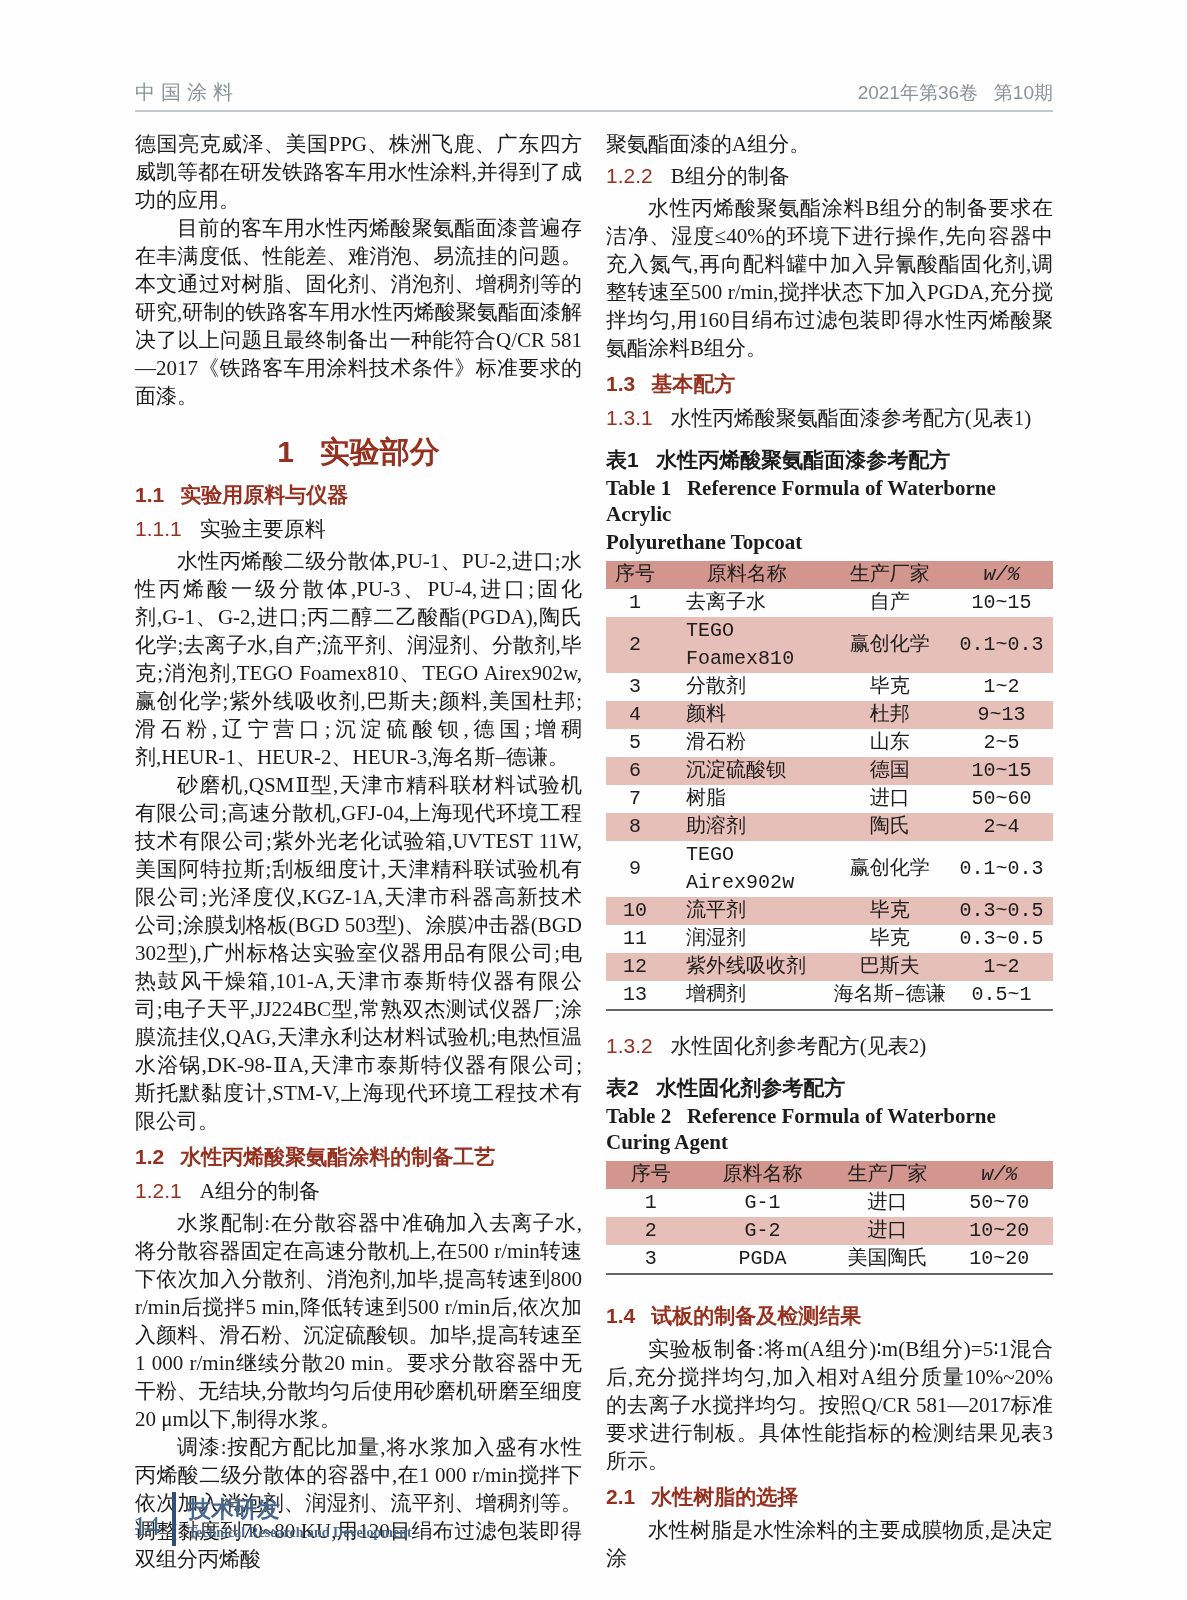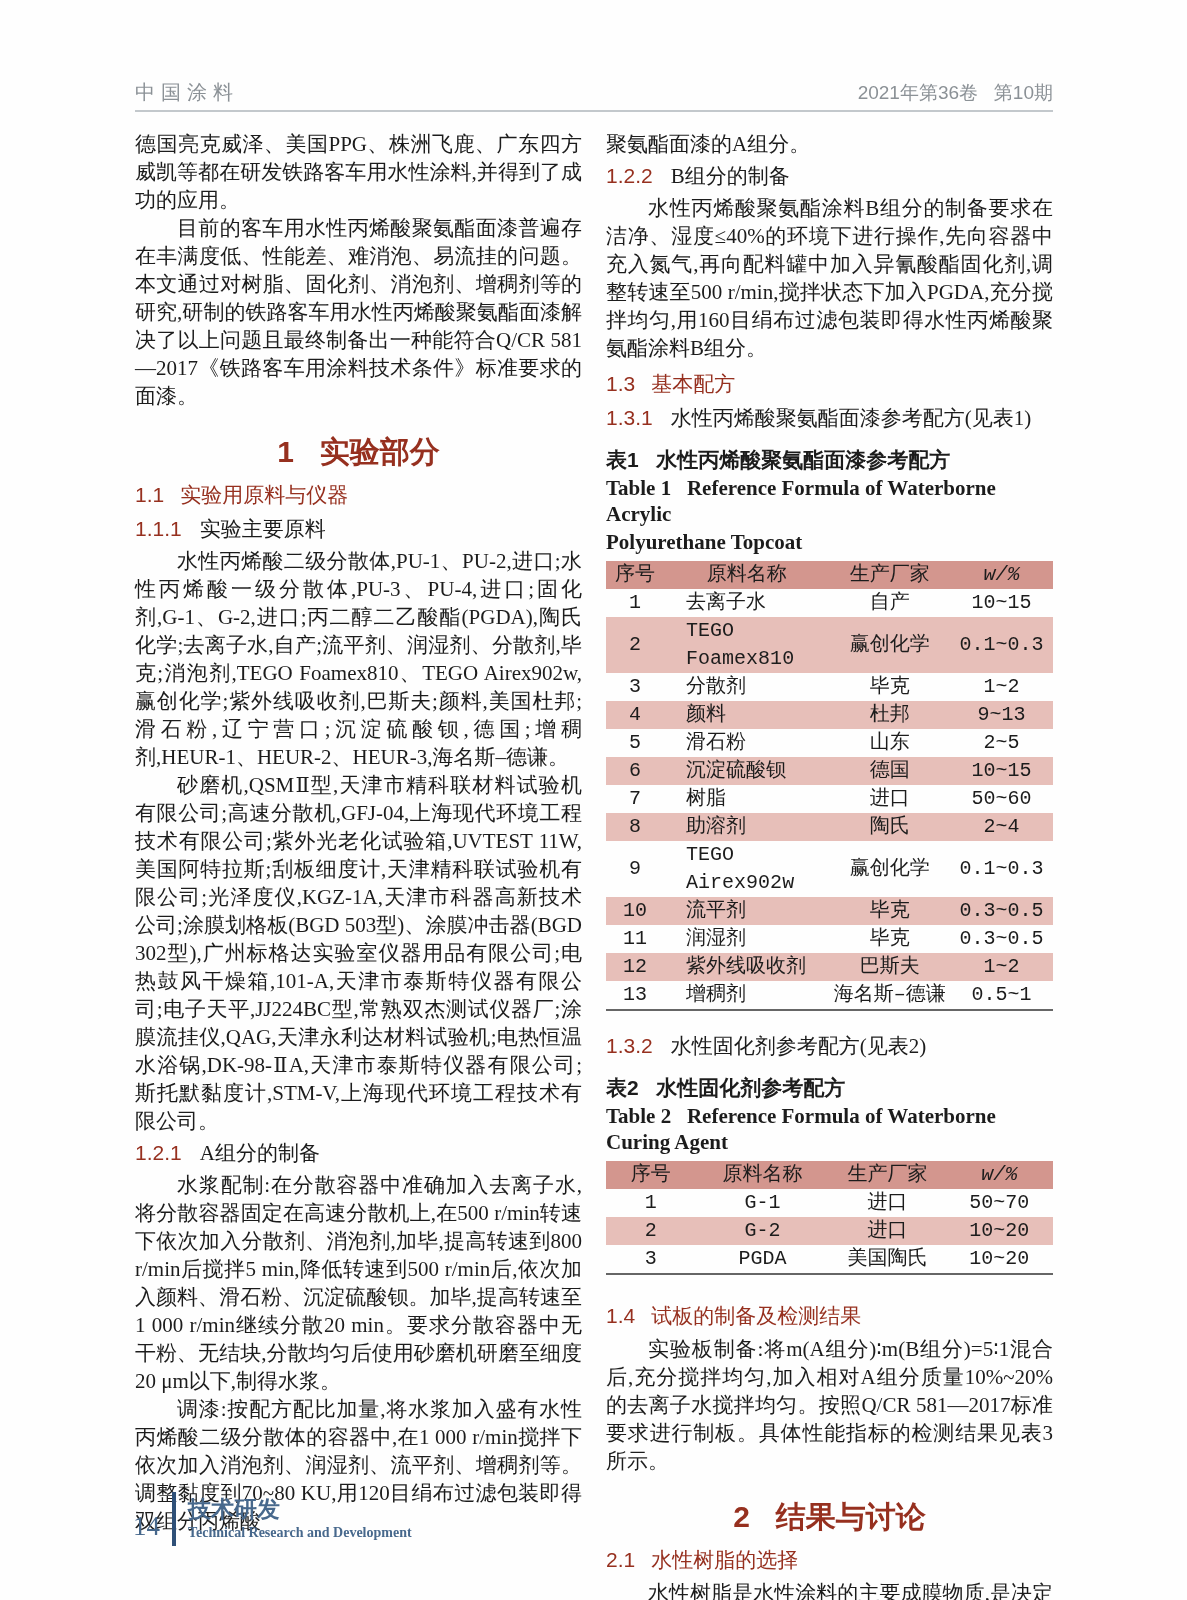--- a/index.html
+++ b/index.html
@@ -45,21 +45,21 @@
   .ind{text-indent:2em;}
   
   .h1{
     font-family:"Liberation Sans","DejaVu Sans",sans-serif;
     font-weight:bold;color:var(--heading-red);
     font-size:30px;line-height:36px;margin:24px 0 10px 0;text-align:center;
   }
   .h1 .num{margin-right:26px;}
   .h2{
     font-family:"Liberation Sans","DejaVu Sans",sans-serif;
-    font-weight:normal;color:var(--heading-red);
+    font-weight:bold;color:var(--heading-red);
     font-size:21px;line-height:30px;margin:7px 0 4px 0;text-align:left;
   }
   .h2 .num{margin-right:16px;}
   .h3{
     font-size:21px;line-height:30px;margin:3px 0 3px 0;text-align:left;color:var(--ink);
   }
   .h3 .num{
     font-family:"Liberation Sans","DejaVu Sans",sans-serif;
     color:var(--heading-red);margin-right:18px;
   }
@@ -135,20 +135,23 @@
         <span class="num">1.1</span><span>实验用原料与仪器</span>
       </div>
 
       <div class="h3">
         <span class="num">1.1.1</span><span>实验主要原料</span>
       </div>
       <p class="para ind">水性丙烯酸二级分散体,PU-1、PU-2,进口;水性丙烯酸一级分散体,PU-3、PU-4,进口;固化剂,G-1、G-2,进口;丙二醇二乙酸酯(PGDA),陶氏化学;去离子水,自产;流平剂、润湿剂、分散剂,毕克;消泡剂,TEGO Foamex810、TEGO Airex902w,赢创化学;紫外线吸收剂,巴斯夫;颜料,美国杜邦;滑石粉,辽宁营口;沉淀硫酸钡,德国;增稠剂,HEUR-1、HEUR-2、HEUR-3,海名斯–德谦。</p>
 
       <p class="para ind">砂磨机,QSMⅡ型,天津市精科联材料试验机有限公司;高速分散机,GFJ-04,上海现代环境工程技术有限公司;紫外光老化试验箱,UVTEST 11W,美国阿特拉斯;刮板细度计,天津精科联试验机有限公司;光泽度仪,KGZ-1A,天津市科器高新技术公司;涂膜划格板(BGD 503型)、涂膜冲击器(BGD 302型),广州标格达实验室仪器用品有限公司;电热鼓风干燥箱,101-A,天津市泰斯特仪器有限公司;电子天平,JJ224BC型,常熟双杰测试仪器厂;涂膜流挂仪,QAG,天津永利达材料试验机;电热恒温水浴锅,DK-98-ⅡA,天津市泰斯特仪器有限公司;斯托默黏度计,STM-V,上海现代环境工程技术有限公司。</p>
 
+      <div class="h2">
+        <span class="num">1.2</span><span>水性丙烯酸聚氨酯涂料的制备工艺</span>
+      </div>
 
       <div class="h3">
         <span class="num">1.2.1</span><span>A组分的制备</span>
       </div>
       <p class="para ind">水浆配制:在分散容器中准确加入去离子水,将分散容器固定在高速分散机上,在500 r/min转速下依次加入分散剂、消泡剂,加毕,提高转速到800 r/min后搅拌5 min,降低转速到500 r/min后,依次加入颜料、滑石粉、沉淀硫酸钡。加毕,提高转速至1 000 r/min继续分散20 min。要求分散容器中无干粉、无结块,分散均匀后使用砂磨机研磨至细度20 μm以下,制得水浆。</p>
       <p class="para ind">调漆:按配方配比加量,将水浆加入盛有水性丙烯酸二级分散体的容器中,在1 000 r/min搅拌下依次加入消泡剂、润湿剂、流平剂、增稠剂等。调整黏度到70~80 KU,用120目绢布过滤包装即得双组分丙烯酸</p>
     </section>
 
     <section class="col">
       <p class="para">聚氨酯面漆的A组分。</p>
@@ -299,23 +302,20 @@
               </tr>
             </tbody>
           </table>
       </div>
 
       <div class="h2" style="margin-top:26px;">
         <span class="num">1.4</span><span>试板的制备及检测结果</span>
       </div>
       <p class="para ind">实验板制备:将m(A组分)∶m(B组分)=5∶1混合后,充分搅拌均匀,加入相对A组分质量10%~20%的去离子水搅拌均匀。按照Q/CR 581—2017标准要求进行制板。具体性能指标的检测结果见表3所示。</p>
 
-      <div class="h1">
-        <span class="num">2</span><span>结果与讨论</span>
-      </div>
 
       <div class="h2">
         <span class="num">2.1</span><span>水性树脂的选择</span>
       </div>
       <p class="para ind">水性树脂是水性涂料的主要成膜物质,是决定涂</p>
     </section>
   </div>
 
   <div class="pagefoot">
     <span class="pageno">14</span>

